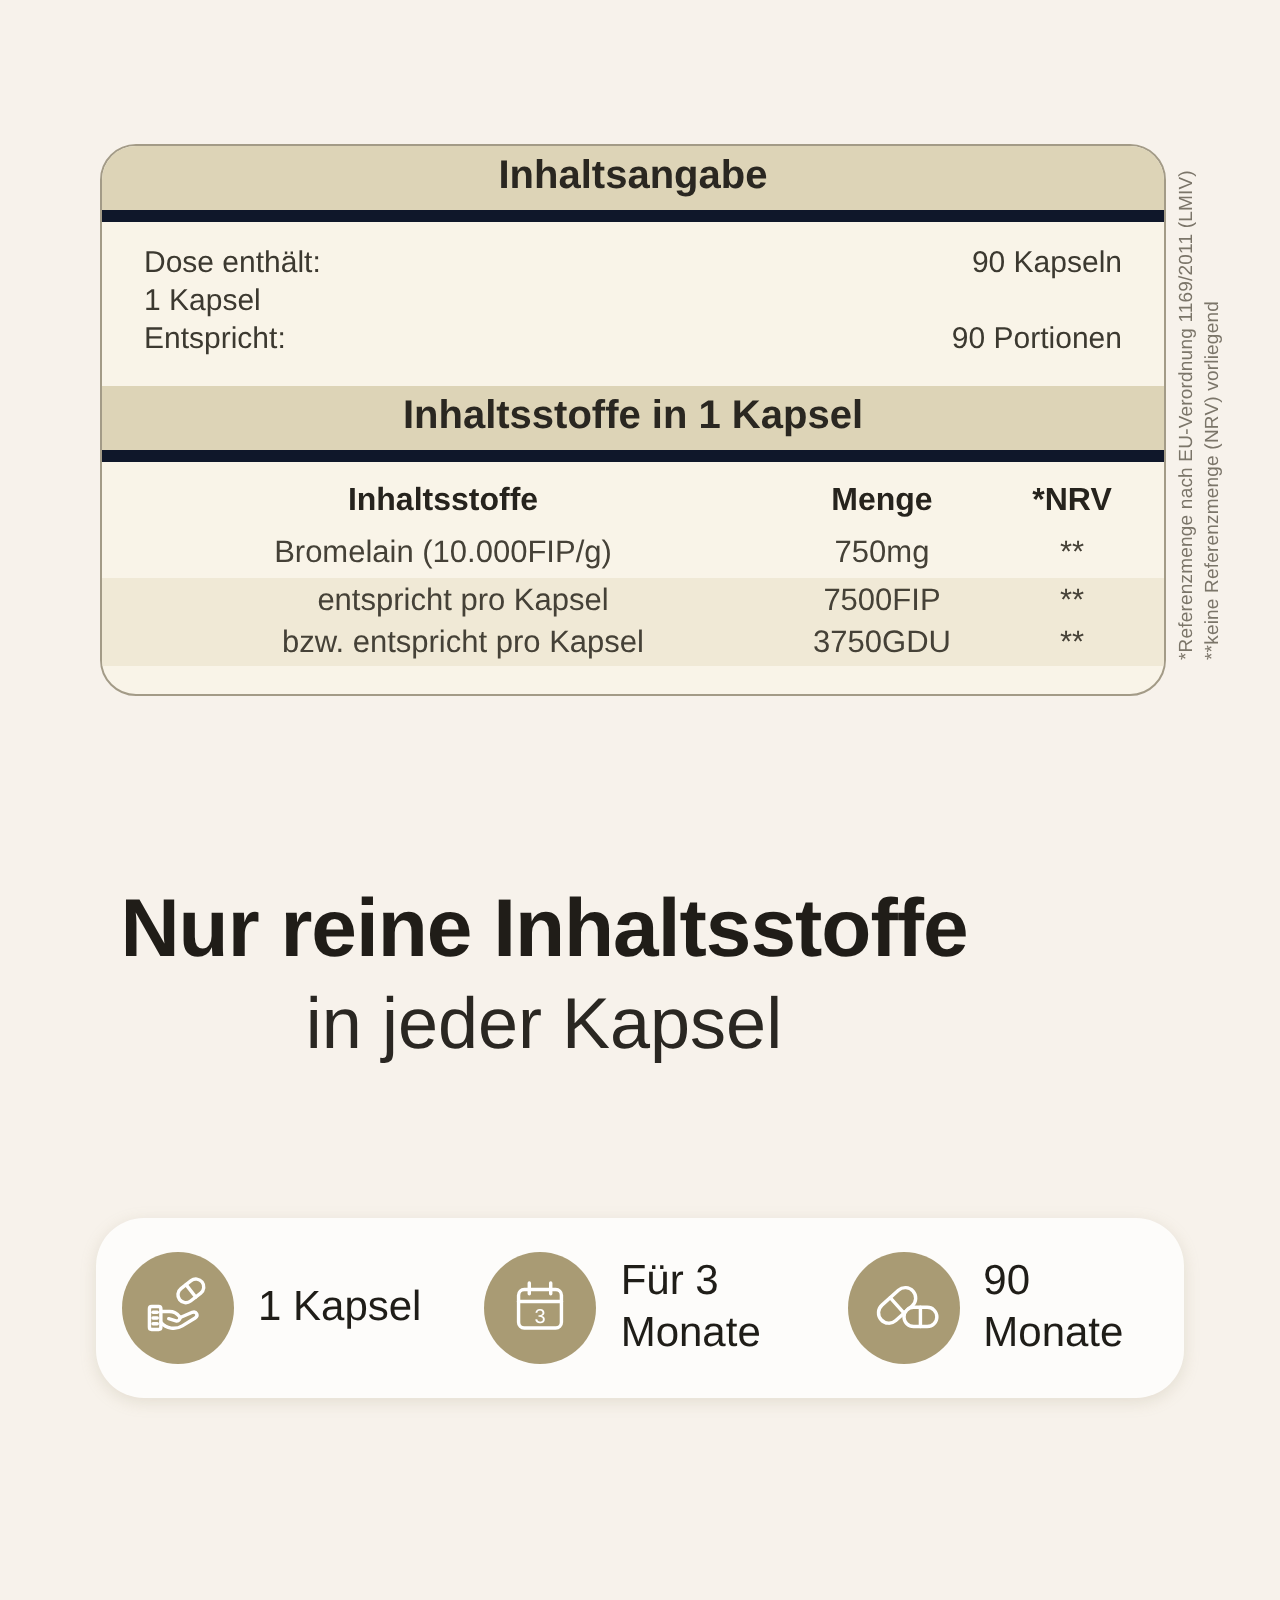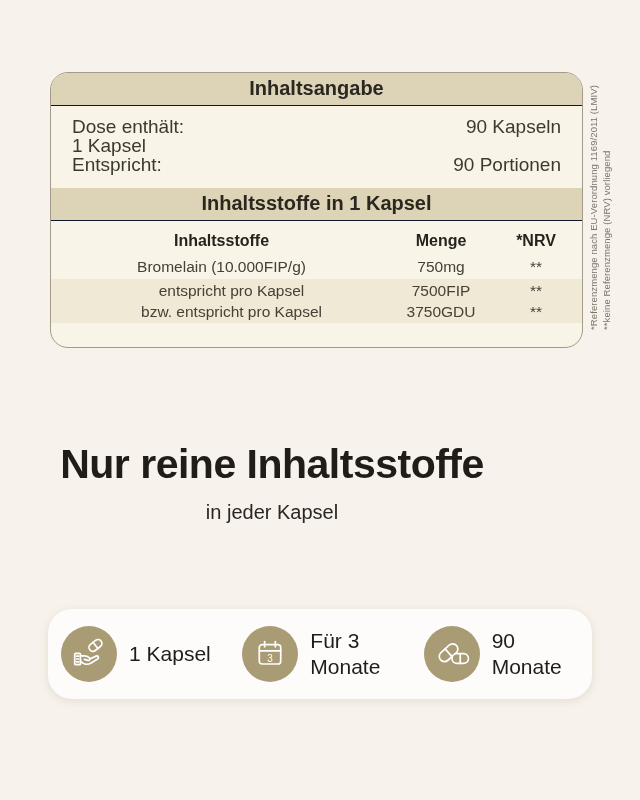--- a/index.html
+++ b/index.html
@@ -28,31 +28,31 @@
   
   .info-card{
     position:absolute;left:50px;top:72px;width:533px;height:276px;
     background:var(--card-bg);
     border:1.5px solid var(--card-border);
     border-radius:18px;
     overflow:hidden;
   }
   .bar{
     background:var(--bar-bg);
-    border-bottom:1px solid #0f172a;
+    border-bottom:6px solid #0f172a;
     text-align:center;
     font-weight:bold;
     font-size:20px;
     color:#2a2721;
     padding:4px 0 5px;
   }
   .summary{padding:11px 21px 0;}
   .summary-row{
     display:flex;justify-content:space-between;
-    font-size:19px;line-height:19px;color:#3c3930;
+    font-size:15px;line-height:19px;color:#3c3930;
   }
   .section-bar{margin-top:14px;}
   .tbl{padding:9px 21px 0;font-size:15.5px;}
   .trow{display:flex;align-items:center;}
   .trow .c-name{flex:1;text-align:center;}
   .trow .c-menge{width:140px;text-align:center;}
   .trow .c-nrv{width:50px;text-align:center;}
   .thead{font-weight:bold;font-size:16px;color:#26231d;padding:2px 0 6px;}
   .trow.plain{padding:2px 0 3px;color:#454137;}
   .stripe-block{
@@ -73,21 +73,21 @@
     white-space:nowrap;
   }
 
   
   .headline{position:absolute;left:0;top:441px;width:544px;text-align:center;}
   .headline h1{
     font-size:41px;font-weight:bold;color:var(--ink-dark);
     letter-spacing:-0.5px;line-height:46px;
   }
   .headline .sub{
-    margin-top:9px;font-size:20px;font-weight:normal;color:#2a2722;line-height:32px;
+    margin-top:9px;font-size:36px;font-weight:normal;color:#2a2722;line-height:32px;
   }
 
   
   .benefits{
     position:absolute;left:48px;top:609px;width:544px;height:90px;
     background:var(--white-card);
     border-radius:24px;
     box-shadow:0 2px 8px rgba(160,148,120,0.22);
     display:grid;grid-template-columns:1fr 1fr 1fr;
     align-items:center;

